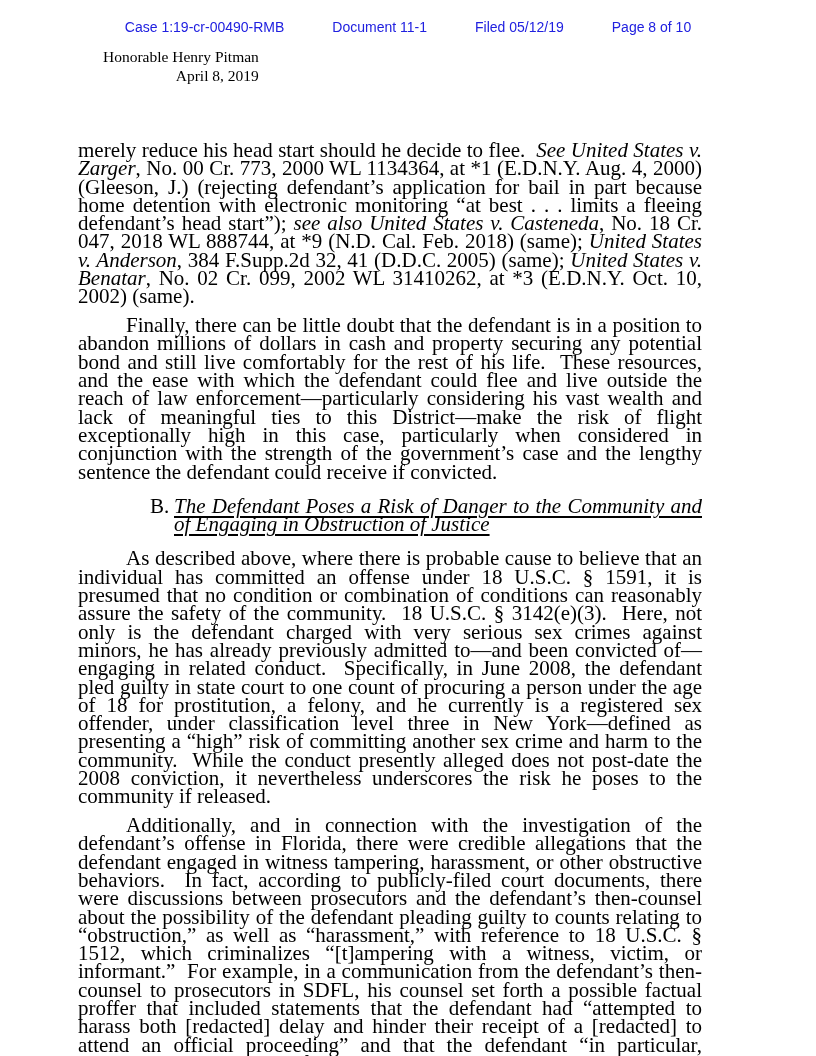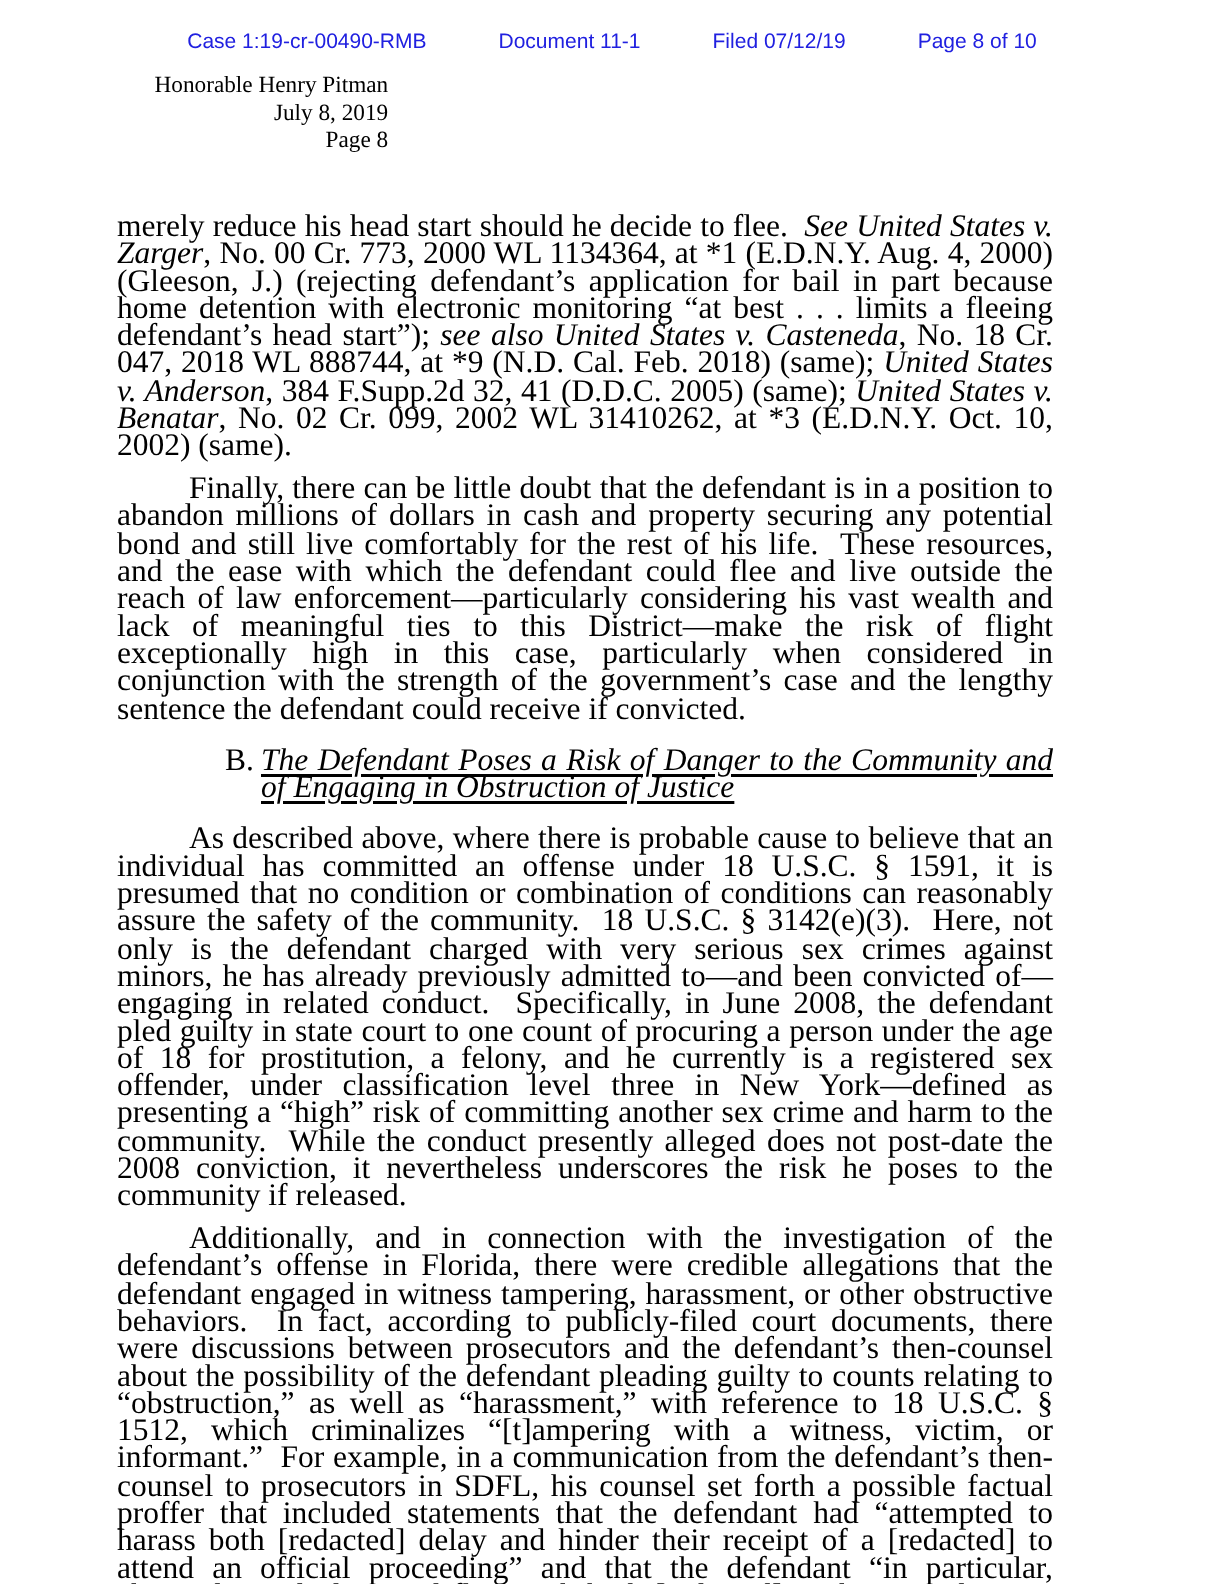--- a/index.html
+++ b/index.html
@@ -61,28 +61,27 @@
   }
 </style>
 </head>
 <body>
 
 <div class="page">
 
   <div class="stamp" style="color: rgb(32, 32, 224); gap: 48px;">
     <span>Case 1:19-cr-00490-RMB</span>
     <span>Document 11-1</span>
-    <span>Filed 07/12/19</span>
+    <span>Filed 05/12/19</span>
     <span>Page 8 of 10</span>
   </div>
 
   <div class="address">
     <div>Honorable Henry Pitman</div>
-    <div>July 8, 2019</div>
-    <div>Page 8</div>
+    <div>April 8, 2019</div>
   </div>
 
   <div class="doc-body">
       <p class="para"><span>merely reduce his head start should he decide to flee.&nbsp; </span><span class="italic">See United States v. Zarger</span><span>, No. 00 Cr. 773, 2000 WL 1134364, at *1 (E.D.N.Y. Aug. 4, 2000) (Gleeson, J.) (rejecting defendant’s application for bail in part because home detention with electronic monitoring “at best . . . limits a fleeing defendant’s head start”); </span><span class="italic">see also United States v. Casteneda</span><span>, No. 18 Cr. 047, 2018 WL 888744, at *9 (N.D. Cal. Feb. 2018) (same); </span><span class="italic">United States v. Anderson</span><span>, 384 F.Supp.2d 32, 41 (D.D.C. 2005) (same); </span><span class="italic">United States v. Benatar</span><span>, No. 02 Cr. 099, 2002 WL 31410262, at *3 (E.D.N.Y. Oct. 10, 2002) (same).</span></p>
       <p class="para indent"><span>Finally, there can be little doubt that the defendant is in a position to abandon millions of dollars in cash and property securing any potential bond and still live comfortably for the rest of his life.&nbsp; These resources, and the ease with which the defendant could flee and live outside the reach of law enforcement—particularly considering his vast wealth and lack of meaningful ties to this District—make the risk of flight exceptionally high in this case, particularly when considered in conjunction with the strength of the government’s case and the lengthy sentence the defendant could receive if convicted.</span></p>
       <div class="heading">
         <span class="heading-label">B.</span>
         <span class="heading-text">The Defendant Poses a Risk of Danger to the Community and of Engaging in Obstruction of Justice</span>
       </div>
       <p class="para indent"><span>As described above, where there is probable cause to believe that an individual has committed an offense under 18 U.S.C. § 1591, it is presumed that no condition or combination of conditions can reasonably assure the safety of the community.&nbsp; 18 U.S.C. § 3142(e)(3).&nbsp; Here, not only is the defendant charged with very serious sex crimes against minors, he has already previously admitted to—and been convicted of—engaging in related conduct.&nbsp; Specifically, in June 2008, the defendant pled guilty in state court to one count of procuring a person under the age of 18 for prostitution, a felony, and he currently is a registered sex offender, under classification level three in New York—defined as presenting a “high” risk of committing another sex crime and harm to the community.&nbsp; While the conduct presently alleged does not post-date the 2008 conviction, it nevertheless underscores the risk he poses to the community if released.</span></p>

